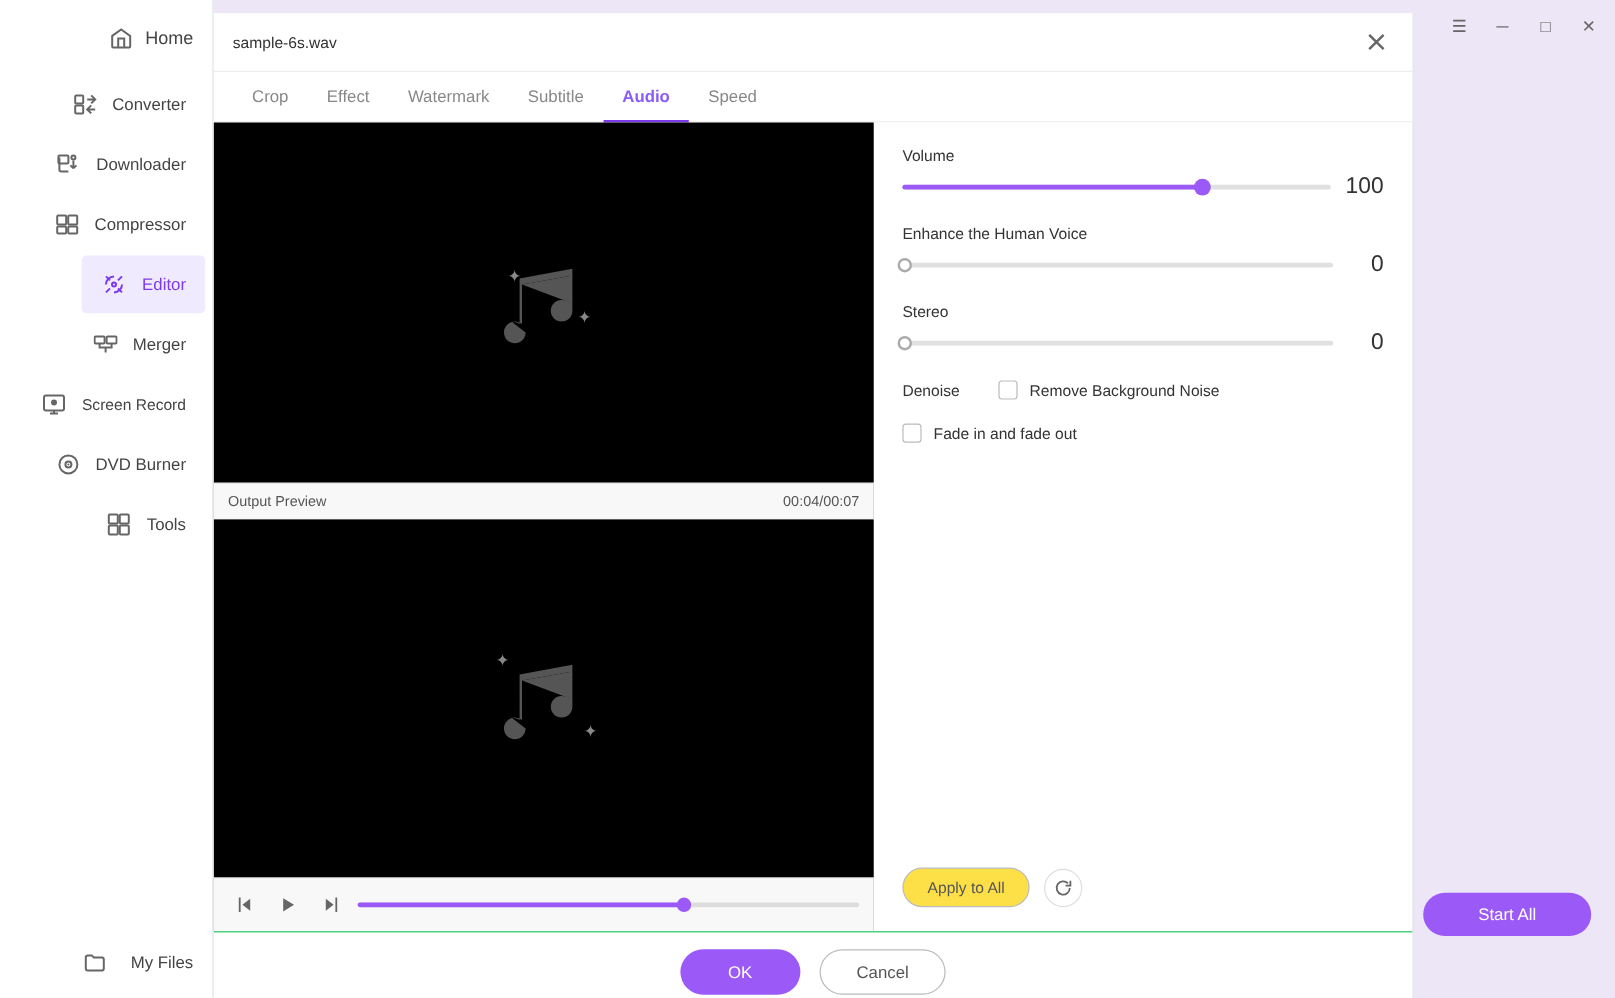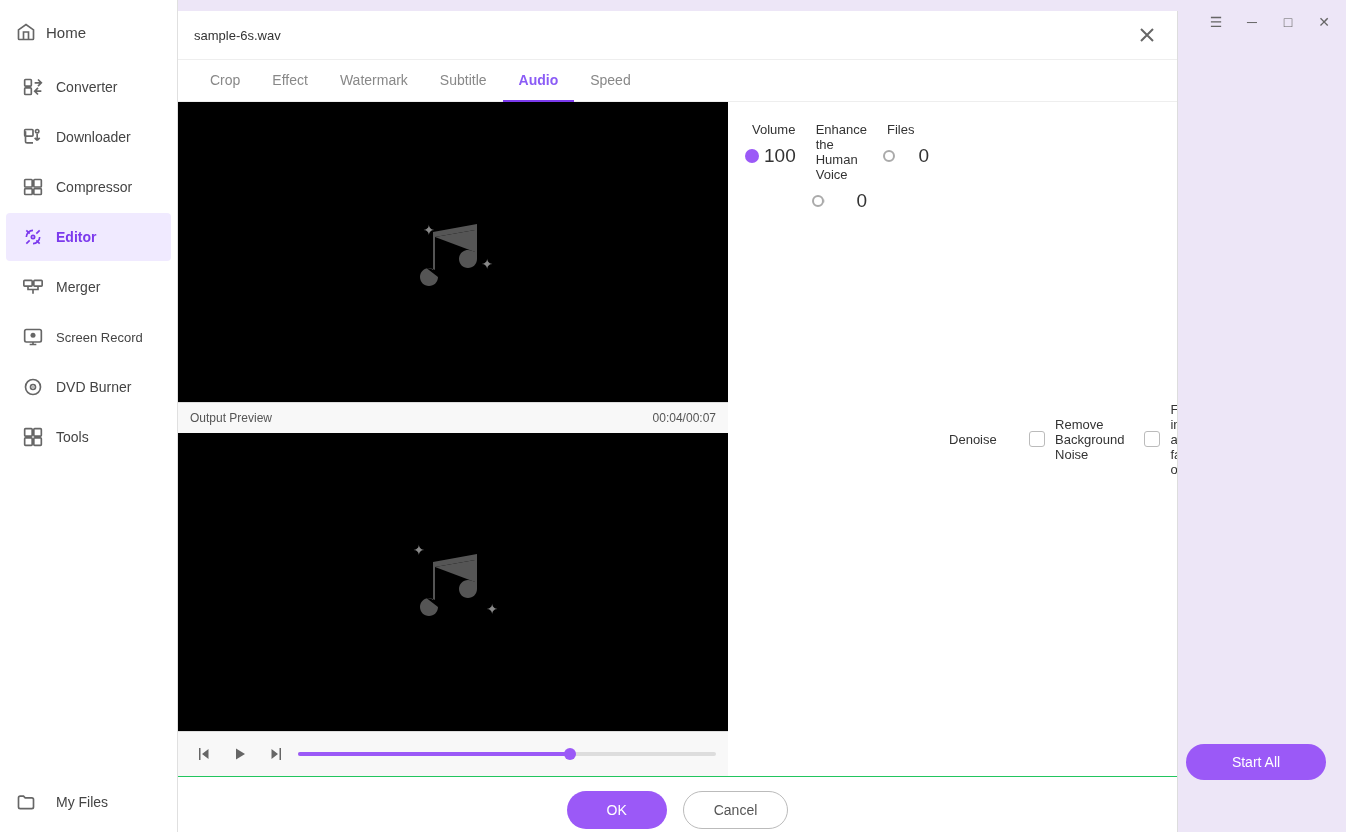--- a/index.html
+++ b/index.html
@@ -8,20 +8,21 @@
     
     .sidebar {
       width: 178px;
       background: #fff;
       height: 832px;
       display: flex;
       flex-direction: column;
       padding-top: 10px;
       border-right: 1px solid #e0e0e0;
       flex-shrink: 0;
+      align-items: flex-end;
     }
     .sidebar-home {
       display: flex;
       align-items: center;
       gap: 10px;
       padding: 12px 16px;
       color: #444;
       font-size: 15px;
       cursor: pointer;
       margin-bottom: 8px;
@@ -279,21 +280,21 @@
       top: -4px;
       left: 65%;
       transform: translateX(-50%);
     }
 
     
     .controls-panel {
       flex: 1;
       padding: 20px 24px;
       display: flex;
-      flex-direction: row;
+      flex-direction: column;
       gap: 20px;
       background: #fff;
       overflow-y: auto;
     }
 
     .control-group {
       display: flex;
       flex-direction: column;
       gap: 8px;
     }
@@ -494,21 +495,21 @@
   </div>
 
   <div class="sidebar-item active">
     <div class="icon">
       <svg width="20" height="20" viewBox="0 0 24 24" fill="none" stroke="#7c3aed" stroke-width="2">
         <circle cx="12" cy="12" r="2"></circle>
         <path d="M4 12a8 8 0 018-8m8 8a8 8 0 01-8 8"></path>
         <path d="M8 8l-4-4m16 0l-4 4M8 16l-4 4m16 0l-4-4"></path>
       </svg>
     </div>
-    <span style="color:#7c3aed;font-weight:700;">Editor</span>
+    <span style="color:#7c3aed;font-weight:400;">Editor</span>
   </div>
 
   <div class="sidebar-item">
     <div class="icon">
       <svg width="20" height="20" viewBox="0 0 24 24" fill="none" stroke="#666" stroke-width="2">
         <rect x="1" y="4" width="10" height="7" rx="1"></rect>
         <rect x="13" y="4" width="10" height="7" rx="1"></rect>
         <path d="M6 11v4h12v-4"></path>
         <path d="M12 15v5"></path>
       </svg>
@@ -682,21 +683,21 @@
             <div style="flex:1; position:relative;">
               <div class="enhance-slider-track">
                 <div class="enhance-thumb"></div>
               </div>
             </div>
             <span class="slider-value">0</span>
           </div>
         </div>
 
         <div class="control-group">
-          <div class="control-label">Files</div>
+          <div class="control-label">Stereo</div>
           <div class="slider-row">
             <div style="flex:1; position:relative;">
               <div class="enhance-slider-track">
                 <div class="enhance-thumb"></div>
               </div>
             </div>
             <span class="slider-value">0</span>
           </div>
         </div>
 

